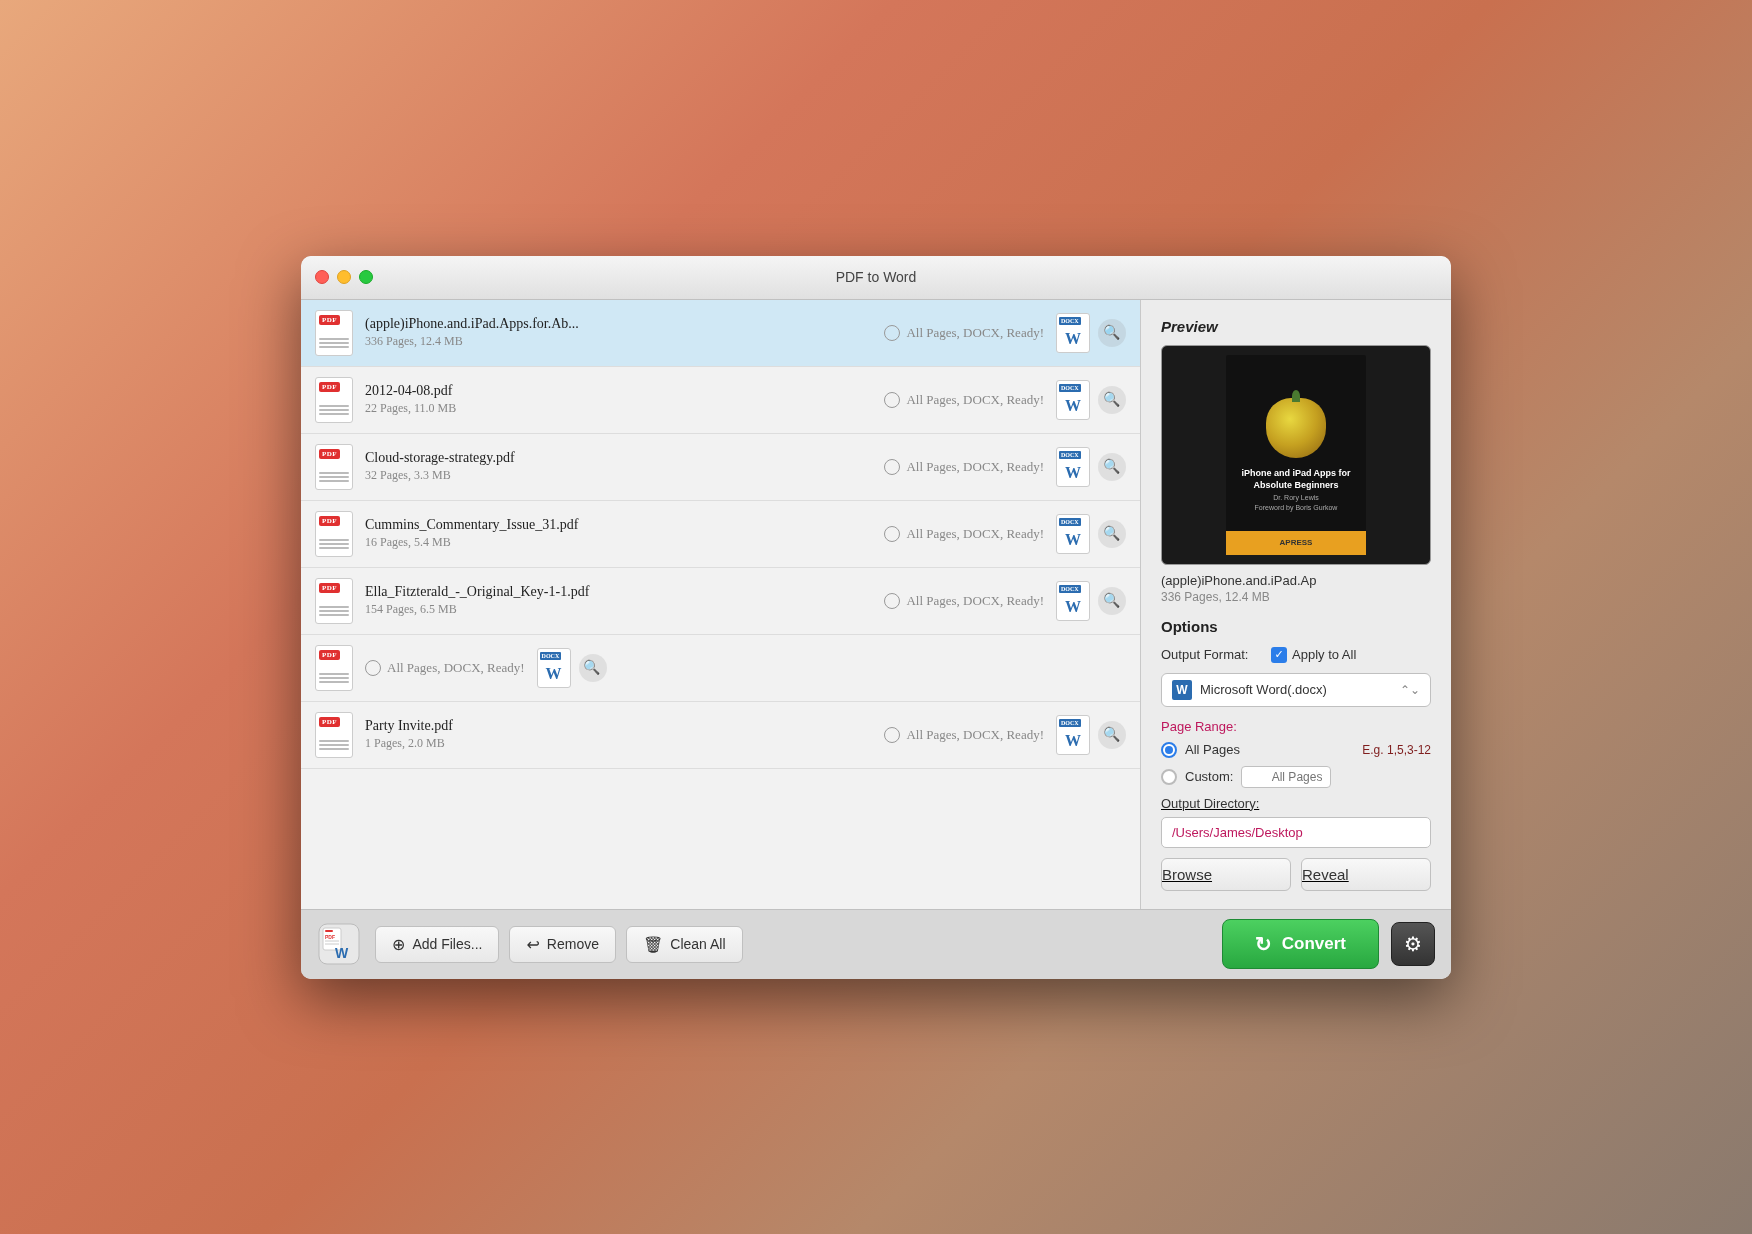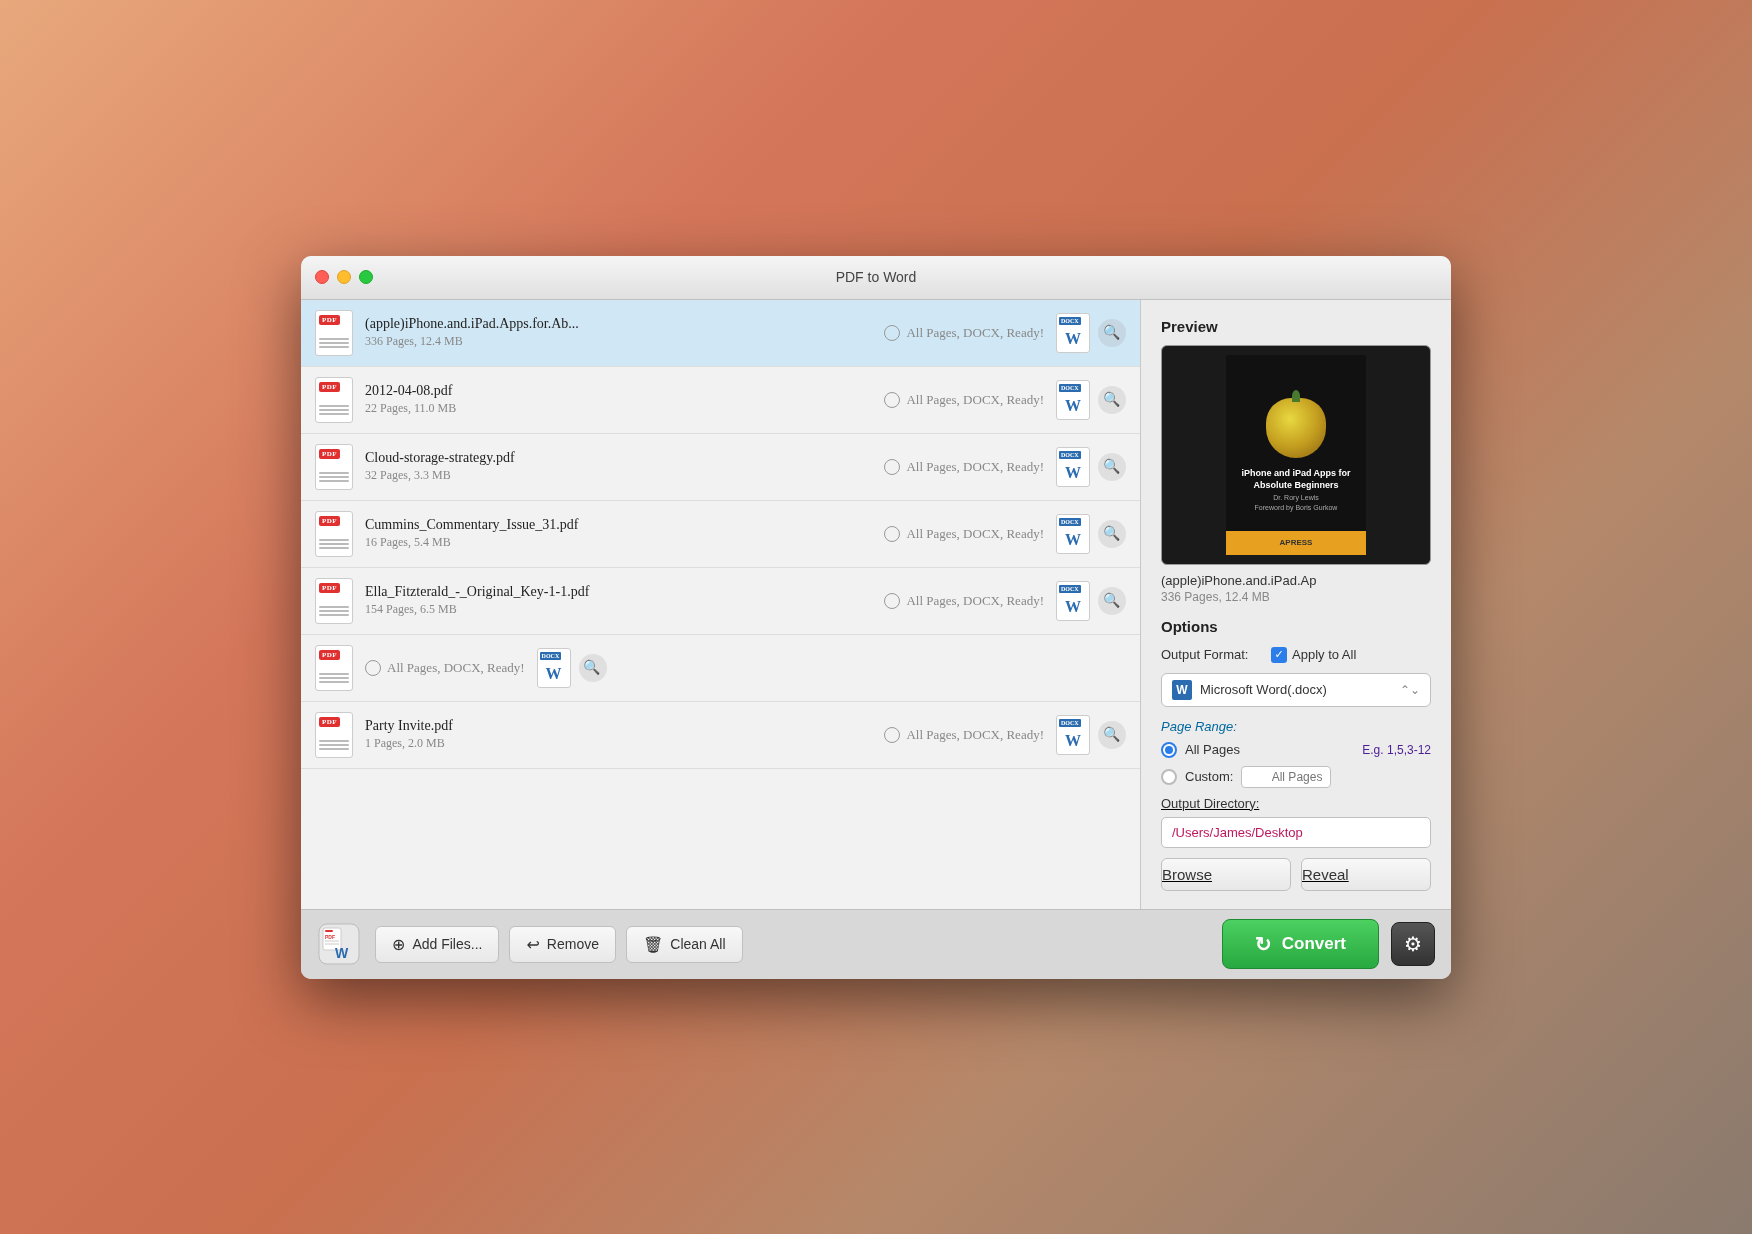--- a/index.html
+++ b/index.html
@@ -233,20 +233,21 @@
       gap: 14px;
     }
 
     .preview-section {}
 
     .preview-title {
       font-size: 15px;
       font-weight: 600;
       color: #222;
       margin-bottom: 10px;
+      font-style: italic;
     }
 
     .preview-image {
       width: 100%;
       height: 220px;
       background: #1a1a1a;
       border-radius: 6px;
       overflow: hidden;
       display: flex;
       align-items: center;
@@ -412,23 +413,22 @@
       font-weight: bold;
     }
 
     .chevron-ud {
       color: #888;
       font-size: 12px;
     }
 
     .page-range-label {
       font-size: 13px;
-      color: #0369a1;
+      color: #be185d;
       margin-bottom: 8px;
-      font-style: italic;
     }
 
     .radio-row {
       display: flex;
       align-items: center;
       gap: 8px;
       margin-bottom: 8px;
     }
 
     .radio-input {
@@ -460,21 +460,21 @@
       flex-shrink: 0;
     }
 
     .radio-label {
       font-size: 13px;
       color: #333;
     }
 
     .range-hint {
       font-size: 12px;
-      color: #4c1d95;
+      color: #7f1d1d;
       margin-left: auto;
     }
 
     .custom-input {
       background: white;
       border: 1px solid #c0c0c0;
       border-radius: 4px;
       padding: 3px 8px;
       font-size: 12px;
       color: #aaa;

